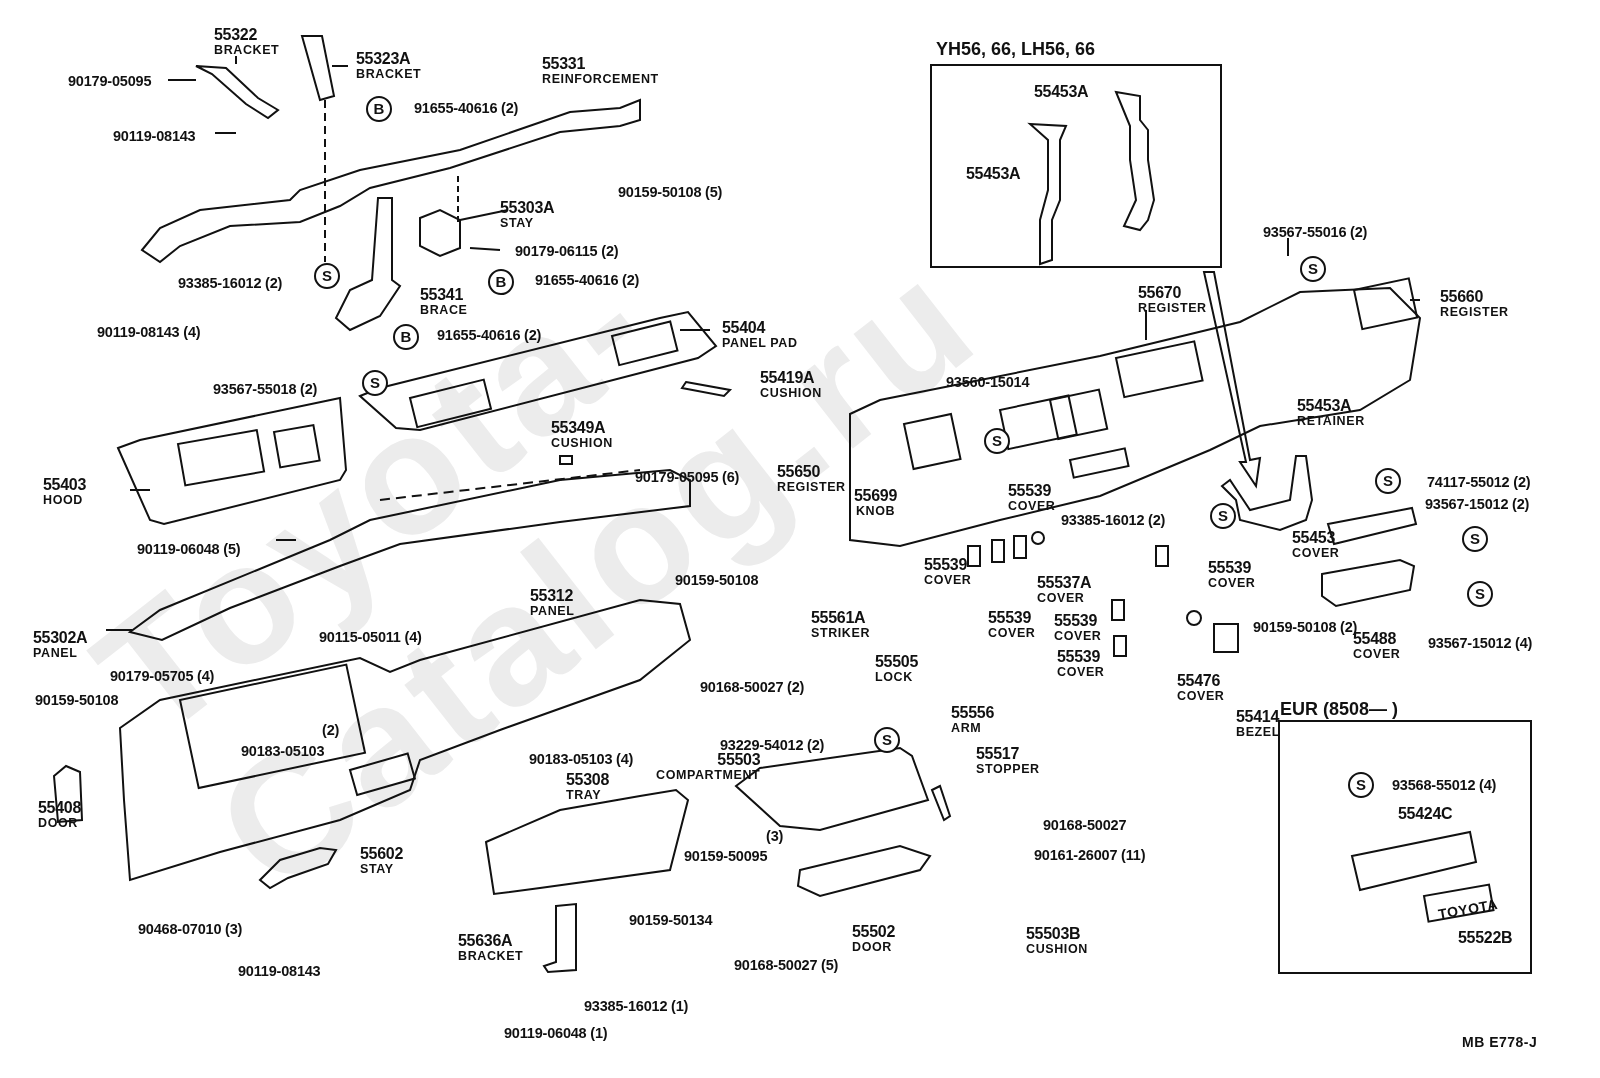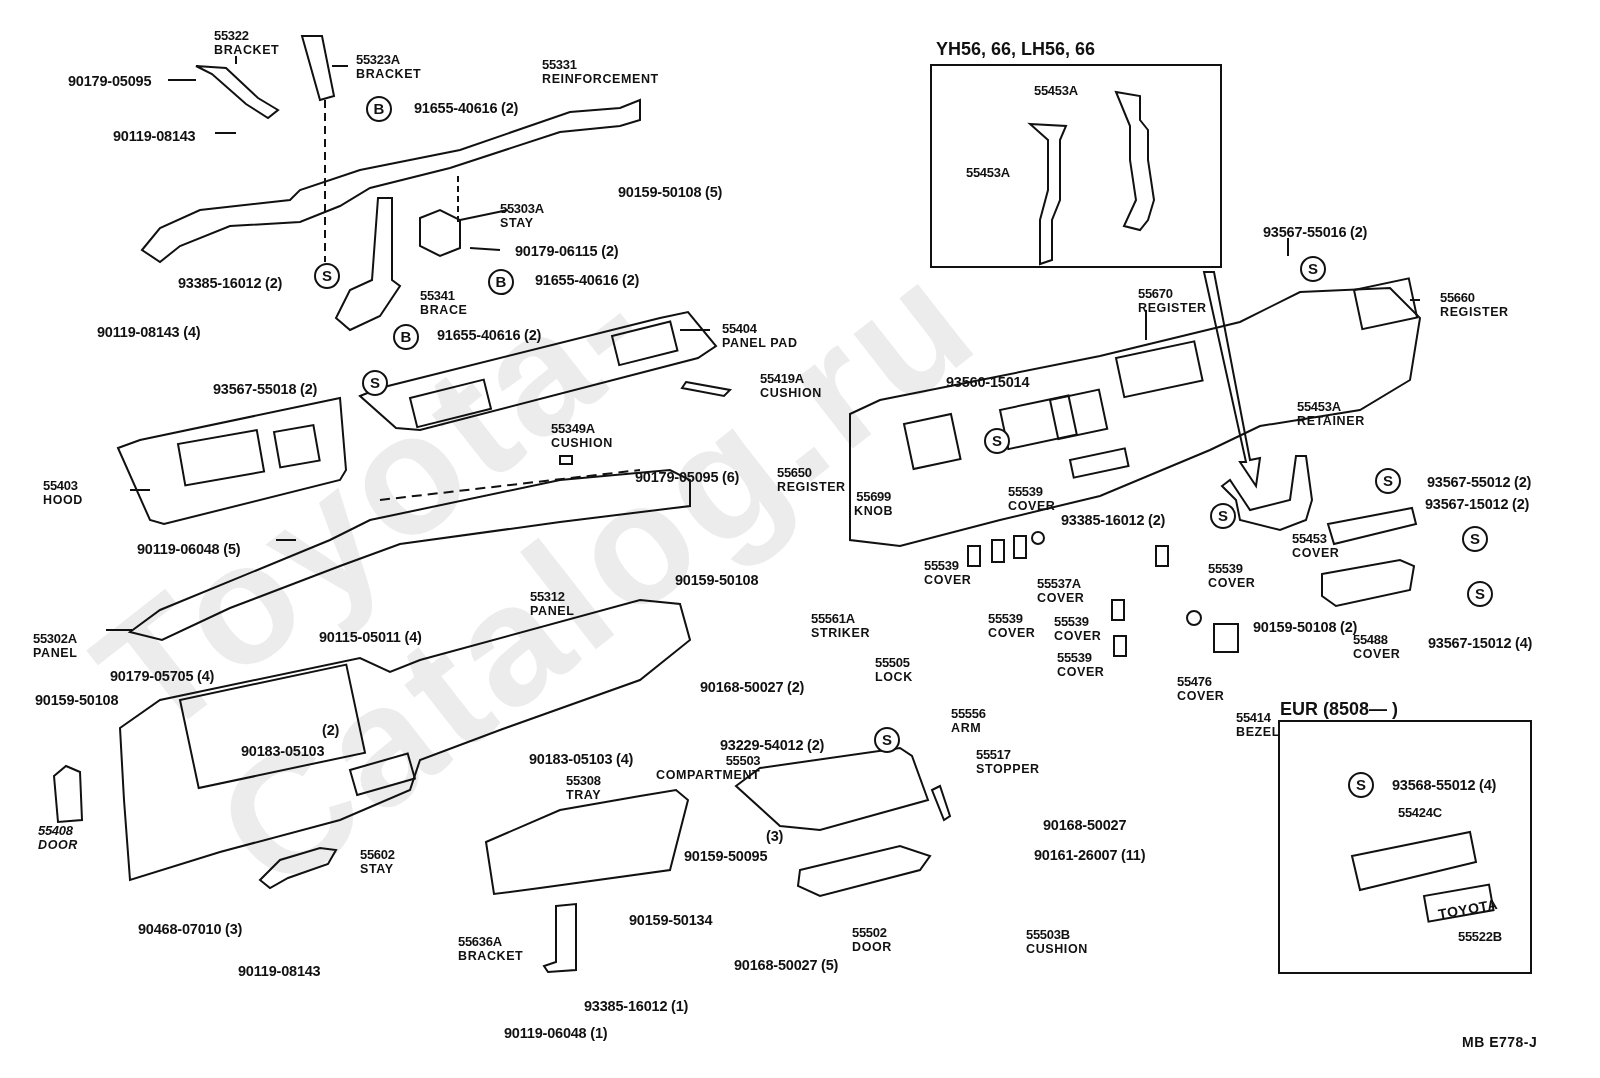--- a/index.html
+++ b/index.html
@@ -1,21 +1,21 @@
 <!DOCTYPE html>
 <html><head>
 <meta charset="utf-8">
 <style>
   html, body { margin:0; padding:0; background:#ffffff; }
   body { width:1600px; height:1078px; position:relative; overflow:hidden;
          font-family:"Liberation Sans", sans-serif; color:#111; }
   #stage { position:absolute; left:0; top:0; width:1600px; height:1078px; }
   svg.draw { position:absolute; left:0; top:0; width:1600px; height:1078px; }
   .lbl { position:absolute; white-space:nowrap; line-height:1; }
-  .pn  { font-size:13px; font-weight:bold; letter-spacing:-0.3px; }
+  .pn  { font-size:16px; font-weight:bold; letter-spacing:-0.3px; }
   .nm  { font-size:12.5px; font-weight:bold; letter-spacing:0.6px; display:block; margin-top:1px; }
   .fp  { font-size:14.5px; font-weight:bold; letter-spacing:-0.2px; }
   .sym { position:absolute; width:22px; height:22px; border:2px solid #111; border-radius:50%;
          font-size:15px; font-weight:bold; text-align:center; line-height:22px; box-sizing:content-box;
          background:#fff; }
   .hdr { font-size:18px; font-weight:bold;text-align:right; }
   .box { position:absolute; border:2px solid #111; }
   .wm  { position:absolute; left:60px; top:620px; font-size:170px; font-weight:bold; color:#ececec;
          transform:rotate(-38deg); transform-origin:left top; letter-spacing:6px; }
   .code { font-size:14px; font-weight:bold; letter-spacing:0.5px; }
@@ -136,21 +136,21 @@
   <div class="lbl" style="left:356px;top:51px;"><span class="pn">55323A</span><span class="nm">BRACKET</span></div>
   <div class="lbl" style="left:542px;top:56px;"><span class="pn">55331</span><span class="nm">REINFORCEMENT</span></div>
   <div class="lbl" style="left:500px;top:200px;"><span class="pn">55303A</span><span class="nm">STAY</span></div>
   <div class="lbl" style="left:420px;top:287px;"><span class="pn">55341</span><span class="nm">BRACE</span></div>
   <div class="lbl" style="left:722px;top:320px;"><span class="pn">55404</span><span class="nm">PANEL PAD</span></div>
   <div class="lbl" style="left:760px;top:370px;"><span class="pn">55419A</span><span class="nm">CUSHION</span></div>
   <div class="lbl" style="left:551px;top:420px;"><span class="pn">55349A</span><span class="nm">CUSHION</span></div>
   <div class="lbl" style="left:43px;top:477px;"><span class="pn">55403</span><span class="nm">HOOD</span></div>
   <div class="lbl" style="left:33px;top:630px;"><span class="pn">55302A</span><span class="nm">PANEL</span></div>
   <div class="lbl" style="left:530px;top:588px;"><span class="pn">55312</span><span class="nm">PANEL</span></div>
-  <div class="lbl" style="left:38px;top:822px;font-style:italic;"><span class="pn">55408</span><span class="nm">DOOR</span></div>
+  <div class="lbl" style="left:38px;top:800px;"><span class="pn">55408</span><span class="nm">DOOR</span></div>
   <div class="lbl" style="left:360px;top:846px;"><span class="pn">55602</span><span class="nm">STAY</span></div>
   <div class="lbl" style="left:566px;top:772px;"><span class="pn">55308</span><span class="nm">TRAY</span></div>
   <div class="lbl" style="left:656px;top:752px;text-align:right;"><span class="pn">55503</span><span class="nm">COMPARTMENT</span></div>
   <div class="lbl" style="left:458px;top:933px;"><span class="pn">55636A</span><span class="nm">BRACKET</span></div>
   <div class="lbl" style="left:811px;top:610px;"><span class="pn">55561A</span><span class="nm">STRIKER</span></div>
   <div class="lbl" style="left:875px;top:654px;"><span class="pn">55505</span><span class="nm">LOCK</span></div>
   <div class="lbl" style="left:951px;top:705px;"><span class="pn">55556</span><span class="nm">ARM</span></div>
   <div class="lbl" style="left:976px;top:746px;"><span class="pn">55517</span><span class="nm">STOPPER</span></div>
   <div class="lbl" style="left:852px;top:924px;"><span class="pn">55502</span><span class="nm">DOOR</span></div>
   <div class="lbl" style="left:1026px;top:926px;"><span class="pn">55503B</span><span class="nm">CUSHION</span></div>
@@ -208,21 +208,21 @@
   <div class="lbl fp" style="left:734px;top:958px;">90168-50027 (5)</div>
   <div class="lbl fp" style="left:1043px;top:818px;">90168-50027</div>
   <div class="lbl fp" style="left:1034px;top:848px;">90161-26007 (11)</div>
   <div class="lbl fp" style="left:946px;top:375px;">93560-15014</div>
   <div class="sym" style="left:984px;top:428px;">S</div>
   <div class="lbl fp" style="left:1061px;top:513px;">93385-16012 (2)</div>
   <div class="sym" style="left:1210px;top:503px;">S</div>
   <div class="lbl fp" style="left:1263px;top:225px;">93567-55016 (2)</div>
   <div class="sym" style="left:1300px;top:256px;">S</div>
   <div class="sym" style="left:1375px;top:468px;">S</div>
-  <div class="lbl fp" style="left:1427px;top:475px;">93567-55012 (2)</div>
+  <div class="lbl fp" style="left:1427px;top:475px;">74117-55012 (2)</div>
   <div class="lbl fp" style="left:1425px;top:497px;">93567-15012 (2)</div>
   <div class="sym" style="left:1462px;top:526px;">S</div>
   <div class="lbl fp" style="left:1253px;top:620px;">90159-50108 (2)</div>
   <div class="sym" style="left:1467px;top:581px;">S</div>
   <div class="lbl fp" style="left:1428px;top:636px;">93567-15012 (4)</div>
 
   <div class="lbl code" style="left:1462px;top:1035px;">MB  E778-J</div>
 </div>
 
 </body></html>

